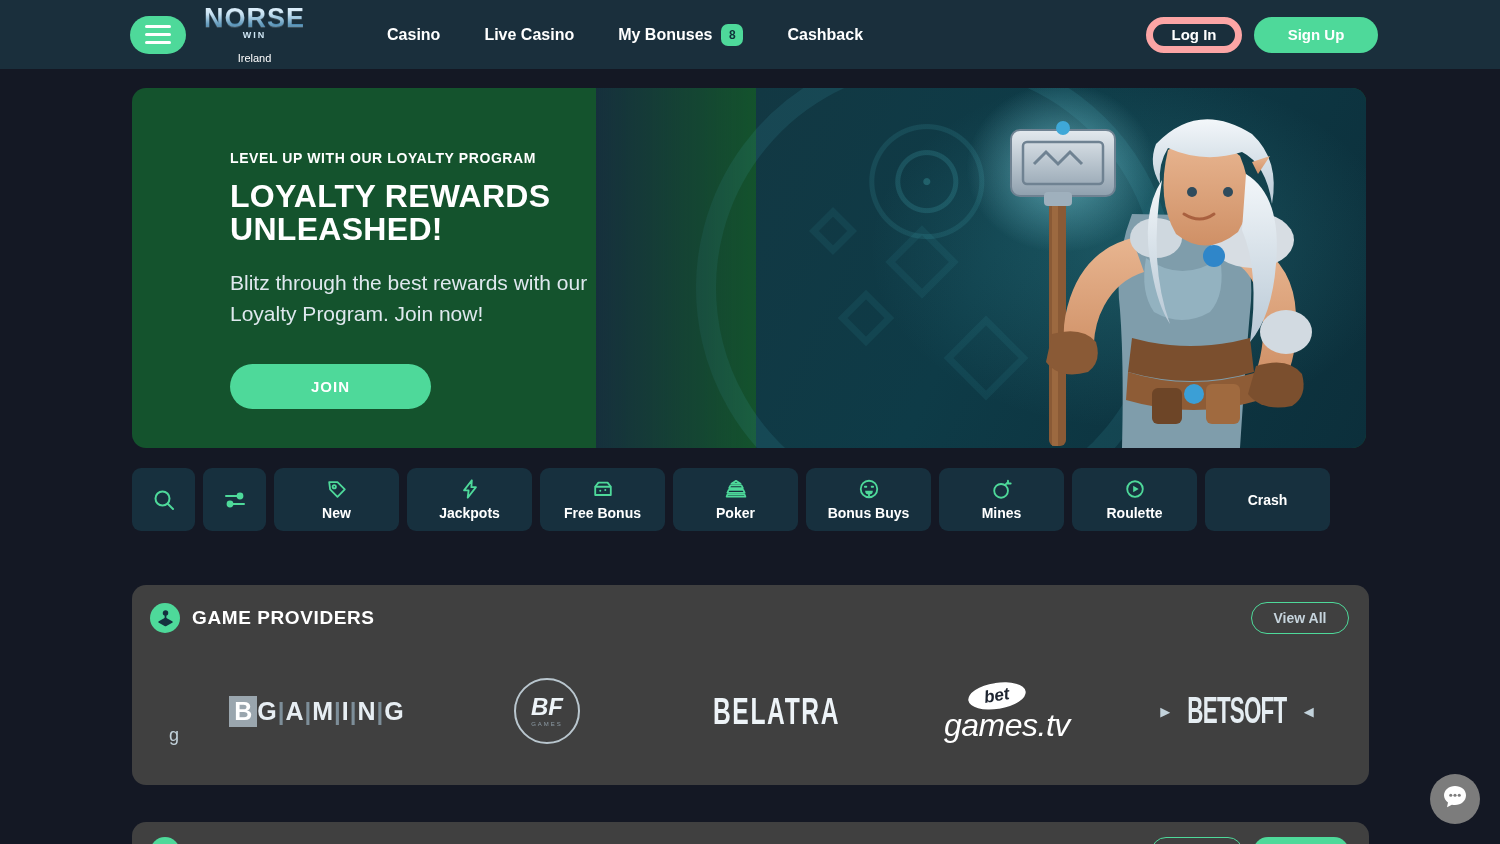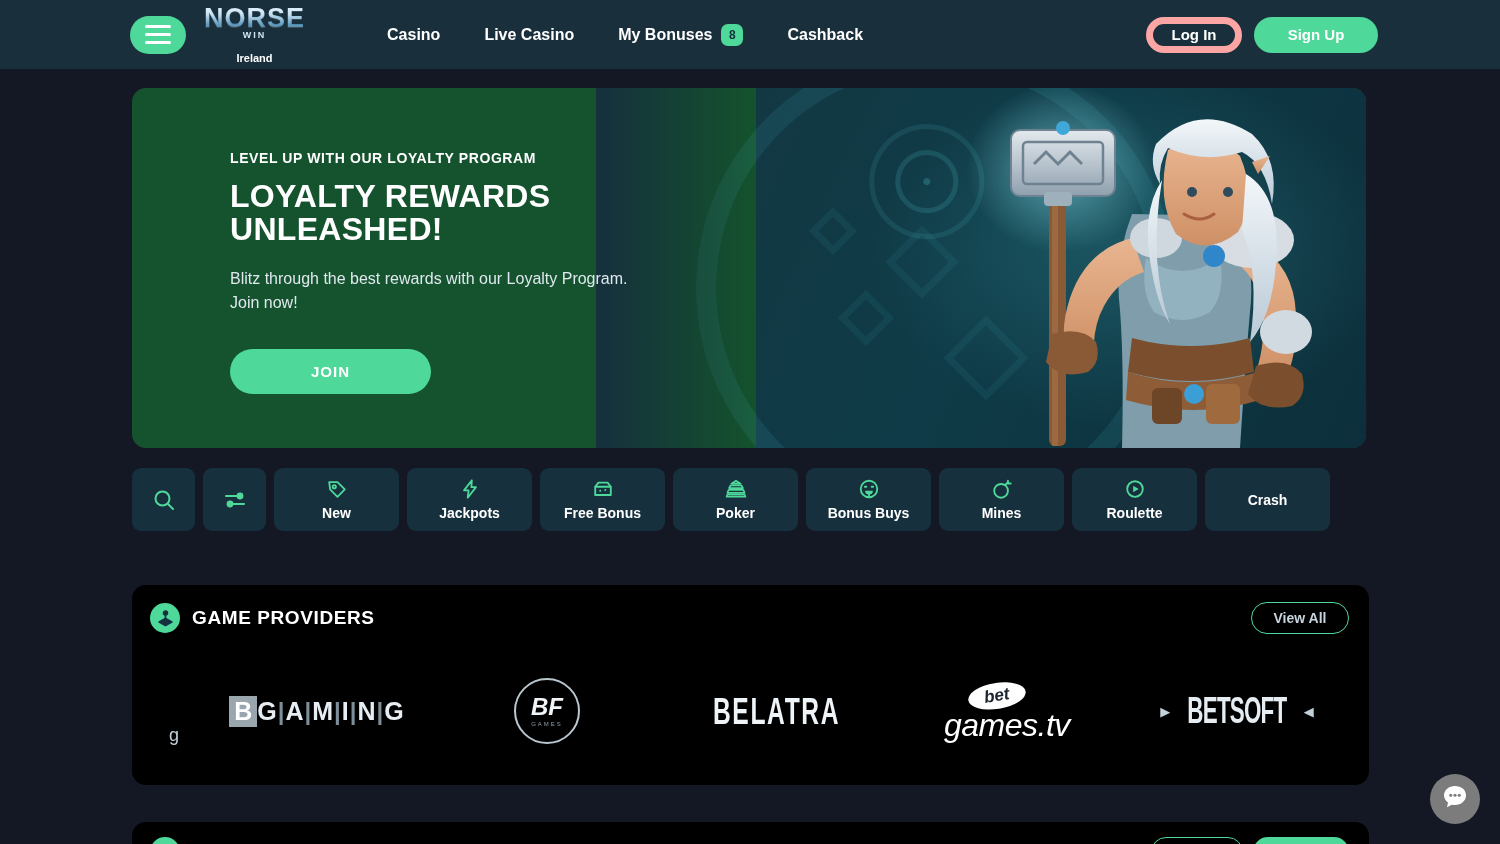--- a/index.html
+++ b/index.html
@@ -37,21 +37,21 @@
     background:linear-gradient(180deg,#eaf6ff 0%,#bcdcf0 35%,#4e8eb5 70%,#2d5f80 100%);
     -webkit-background-clip:text; background-clip:text; color:transparent;
     text-shadow:0 1px 0 rgba(255,255,255,.15);
     line-height:1;
   }
   .logo-sub {
     font-size:9px; font-weight:bold; letter-spacing:2px;
     color:#cfe6f4; margin-top:-2px;
   }
   .logo-region {
-    font-size:11px; font-weight:bold; color:#ffffff; margin-top:12px;text-align:center;
+    font-size:11px; font-weight:normal; color:#ffffff; margin-top:12px;text-align:center;
   }
 
   .nav {
     display:flex; align-items:center; gap:44px;
     margin-left:82px;
   }
   .nav-item {
     color:#ffffff; font-size:16px; font-weight:bold;
     cursor:pointer; display:flex; align-items:center; gap:9px;
     white-space:nowrap;
@@ -122,21 +122,21 @@
     position:absolute; left:98px; top:62px; width:430px; z-index:4;
   }
   .hero-eyebrow{
     color:#ffffff; font-size:14px; font-weight:bold; letter-spacing:.6px;
   }
   .hero-title{
     color:#ffffff; font-size:32px; font-weight:bold;
     line-height:1.04; margin-top:14px; letter-spacing:.3px;
   }
   .hero-desc{
-    color:#dfe8ee; font-size:16px; line-height:1.52; margin-top:20px; max-width:400px;
+    color:#dfe8ee; font-size:21px; line-height:1.52; margin-top:20px; max-width:400px;
   }
   .btn-join{
     margin-top:34px; width:201px; height:45px; border-radius:23px;
     border:none; background:#4ed99a; color:#ffffff;
     font-size:15px; font-weight:bold; letter-spacing:1px;
     cursor:pointer; font-family:inherit;
   }
 
   
   .catbar{
@@ -150,21 +150,21 @@
     gap:5px; cursor:pointer; flex:none; height:63px;
   }
   .cat-sq{ width:63px; }
   .cat-lbl{ width:125px; }
   .cat-text{ color:#ffffff; font-size:14px; font-weight:bold; white-space:nowrap; }
   .cat svg{ display:block; }
 
   
   .panel{
     position:absolute; left:132px; width:1237px;
-    background:#000000; border-radius:14px;
+    background:#404040; border-radius:14px;
   }
   .panel-providers{ top:585px; height:200px; }
   .panel-next{ top:822px; height:80px; }
 
   .panel-head{
     display:flex; align-items:center;
     height:66px; padding:0 20px 0 18px;
   }
   .panel-icon{
     width:30px; height:30px; border-radius:50%;

